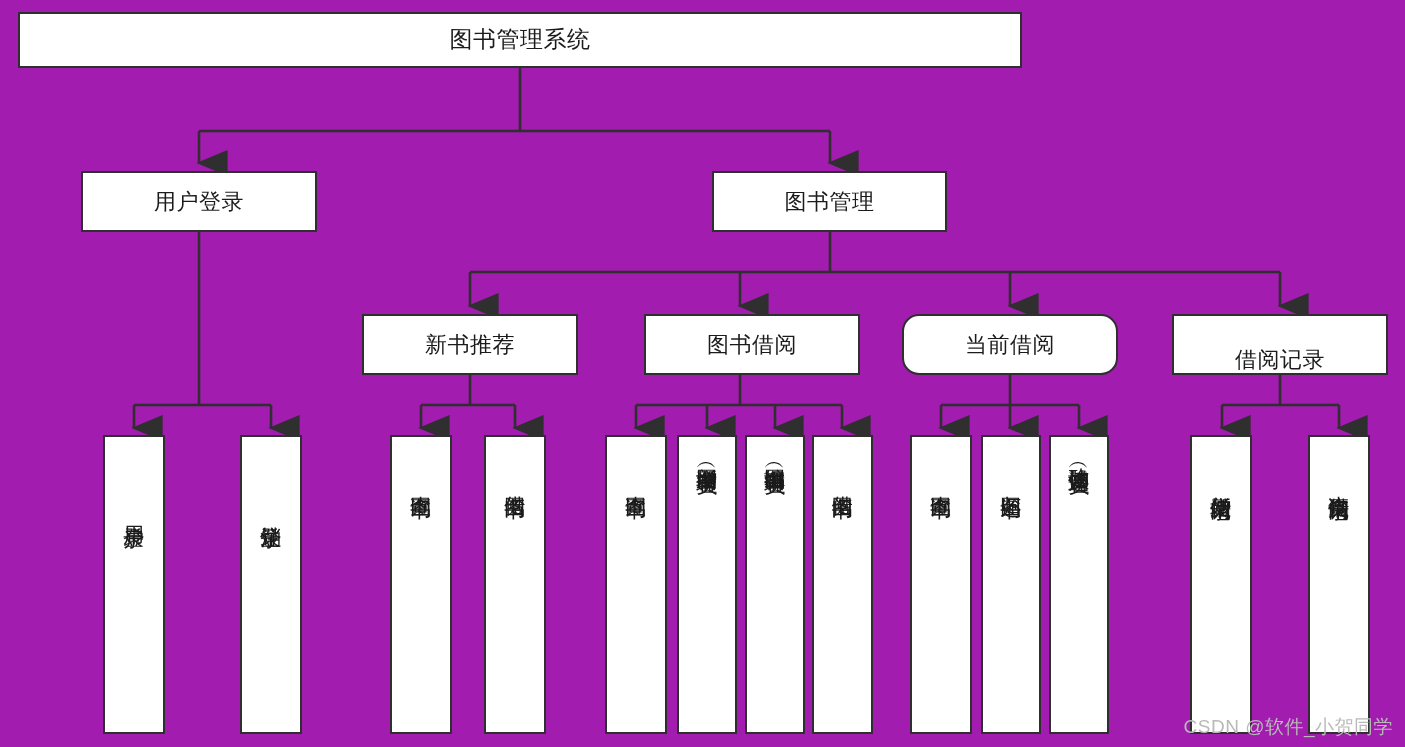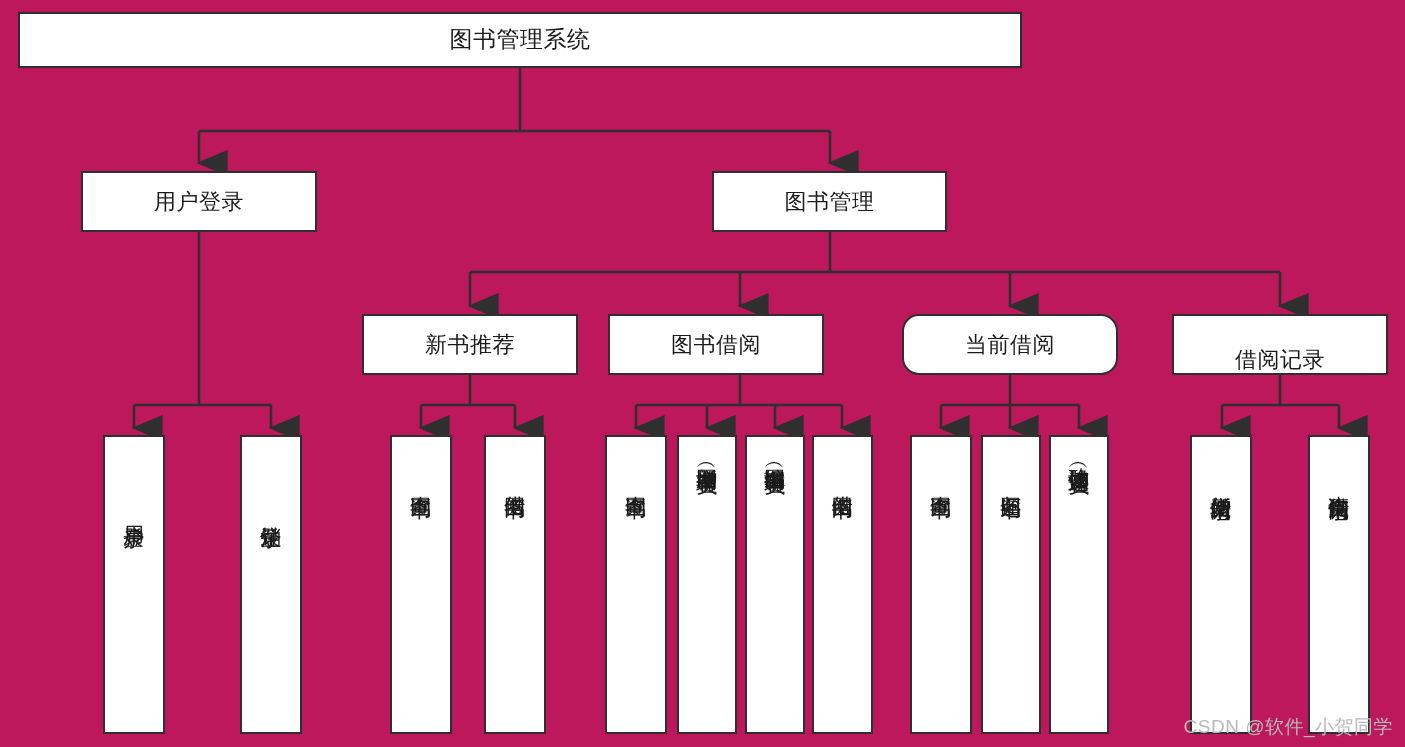--- a/index.html
+++ b/index.html
@@ -7,21 +7,21 @@
     padding: 0;
     background: #ffffff;
   }
   body {
     font-family: "Liberation Sans", "DejaVu Sans", sans-serif;
   }
   #canvas {
     position: relative;
     width: 1405px;
     height: 747px;
-    background: #be185d;
+    background: #a21caf;
     overflow: hidden;
   }
   #edges {
     position: absolute;
     left: 0;
     top: 0;
     width: 1405px;
     height: 747px;
     pointer-events: none;
   }
@@ -135,21 +135,21 @@
   <div class="node l2" style="left:81px; top:171px; width:236px; height:61px;">
     <span class="label">用户登录</span>
   </div>
   <div class="node l2" style="left:712px; top:171px; width:235px; height:61px;">
     <span class="label">图书管理</span>
   </div>
 
   <div class="node l3" style="left:362px; top:314px; width:216px; height:61px;">
     <span class="label">新书推荐</span>
   </div>
-  <div class="node l3" style="left:608px; top:314px; width:216px; height:61px;">
+  <div class="node l3" style="left:644px; top:314px; width:216px; height:61px;">
     <span class="label">图书借阅</span>
   </div>
   <div class="node l3" style="left:902px; top:314px; width:216px; height:61px;border-radius:17px;">
     <span class="label">当前借阅</span>
   </div>
   <div class="node l3" style="left:1172px; top:314px; width:216px; height:61px;align-items:flex-end;">
     <span class="label">借阅记录</span>
   </div>
 
   <div class="node leaf short" style="left:103px; top:435px; width:62px; height:299px;">

